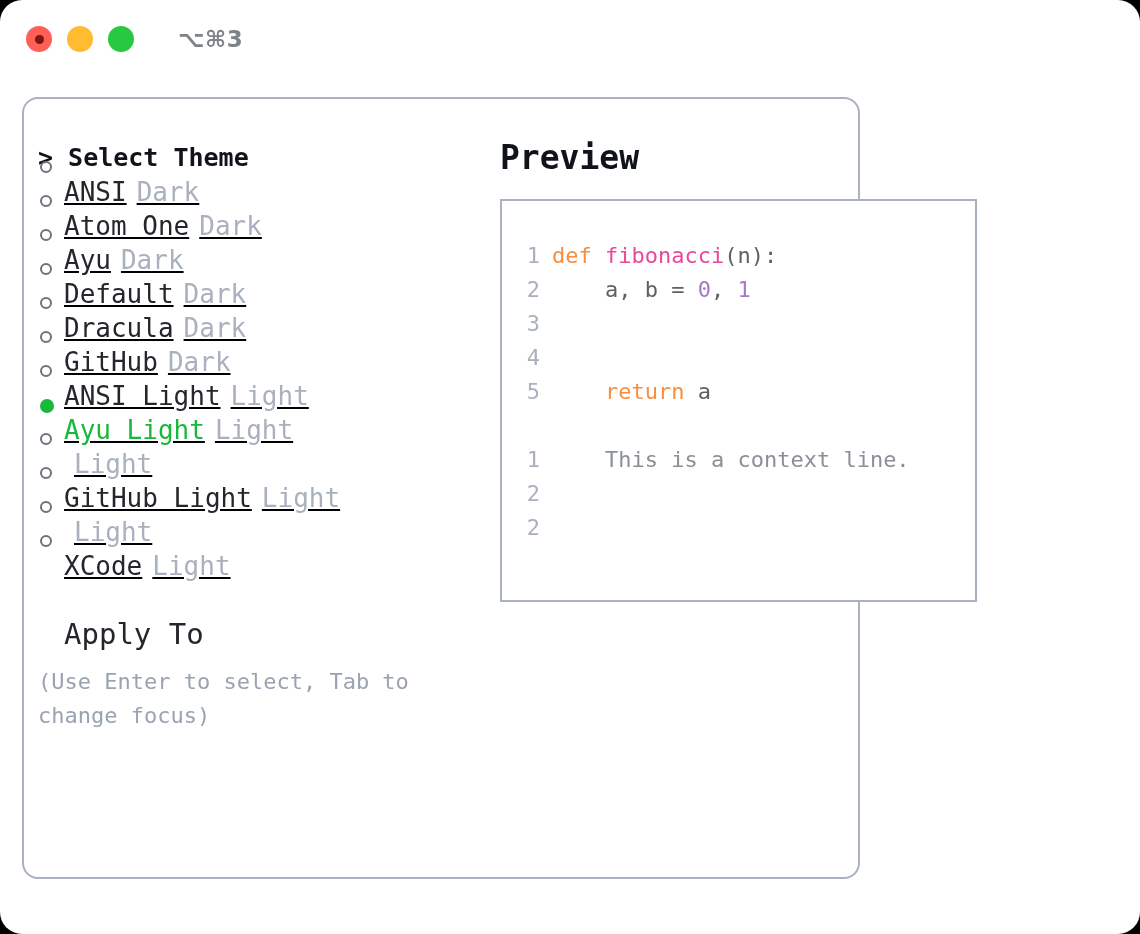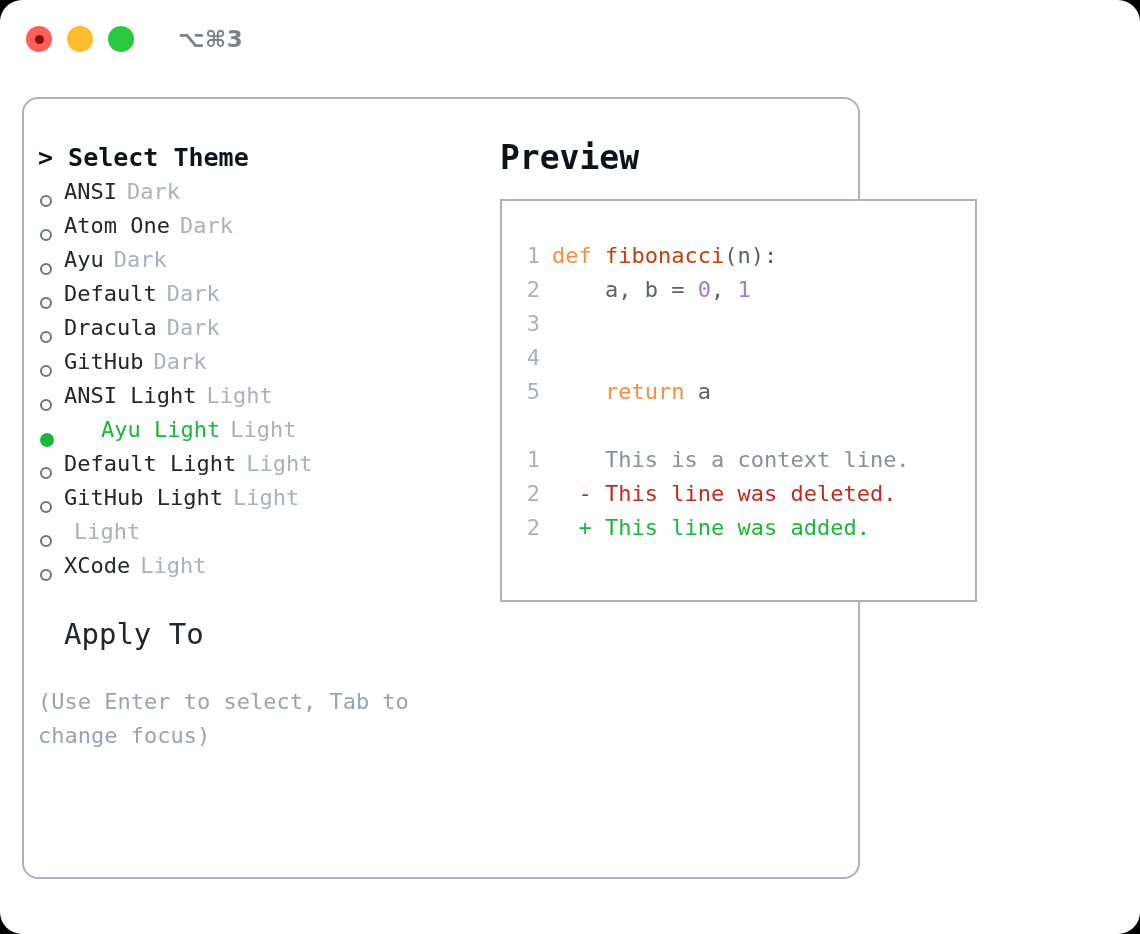--- a/index.html
+++ b/index.html
@@ -91,24 +91,25 @@
   }
   .heading {
     font-size: 25px;
     font-weight: 700;
     color: #10131a;
     line-height: 34px;
     white-space: pre;
   }
   .opt-row {
     display: flex;
-    align-items: flex-end;
-    line-height: 34px;
-    font-size: 22px;
-    white-space: pre;
+    align-items: flex-start;
+    line-height: 34px;
+    font-size: 26px;
+    white-space: pre;
+    text-decoration: underline;
   }
   .marker {
     display: inline-block;
     width: 26px;
     flex: 0 0 26px;
     font-size: 22px;
     color: #5b616b;
     position: relative;
   }
   .marker .bullet-open {
@@ -125,35 +126,35 @@
     position: absolute;
     left: 2px;
     top: -14px;
     width: 14px;
     height: 14px;
     border-radius: 50%;
     background: #18b83c;
     box-sizing: border-box;
   }
   .opt-name { color: #24262c; }
-  .opt-row.selected .opt-name { color: #18b83c; margin-left: 37px; }
+  .opt-row.selected .opt-name { color: #18b83c; }
   .opt-tag {
     color: #a9b1be;
     margin-left: 10px;
   }
   .section-label {
     font-size: 29px;
     color: #24262c;
     line-height: 34px;
     padding-left: 26px;
     white-space: pre;
   }
   .spacer { height: 34px; }
   .hint {
-    margin-top: 34px;
+    margin-top: 14px;
     font-size: 22px;
     line-height: 34px;
     color: #9aa3b2;
     width: 400px;
   }
 
   
   .right-col {
     position: absolute;
     left: 476px;
@@ -193,21 +194,21 @@
     flex: 0 0 26px;
     text-align: right;
     color: #a9b1be;
     margin-right: 12px;
   }
   .code-text { white-space: pre; }
   .blank-line { height: 34px; }
 
   
   .tok-kw   { color: #fa8d3e; }
-  .tok-fn   { color: #c2410c; }
+  .tok-fn   { color: #ec4899; }
   .tok-num  { color: #a37acc; }
   .tok-call { color: #f07171; }
   .tok-pln  { color: #5c6166; }
 
   
   .diff-ctx { color: #8a8f98; }
   .diff-del { color: #c22b20; }
   .diff-add { color: #18b83c; }
 </style>
 </head>
@@ -229,21 +230,21 @@
         <div class="heading">&gt; Select Theme</div>
         <div id="theme-list">
             <div class="opt-row"><span class="marker"><span class="bullet-open"></span></span><span class="opt-name">ANSI</span><span class="opt-tag">Dark</span></div>
             <div class="opt-row"><span class="marker"><span class="bullet-open"></span></span><span class="opt-name">Atom One</span><span class="opt-tag">Dark</span></div>
             <div class="opt-row"><span class="marker"><span class="bullet-open"></span></span><span class="opt-name">Ayu</span><span class="opt-tag">Dark</span></div>
             <div class="opt-row"><span class="marker"><span class="bullet-open"></span></span><span class="opt-name">Default</span><span class="opt-tag">Dark</span></div>
             <div class="opt-row"><span class="marker"><span class="bullet-open"></span></span><span class="opt-name">Dracula</span><span class="opt-tag">Dark</span></div>
             <div class="opt-row"><span class="marker"><span class="bullet-open"></span></span><span class="opt-name">GitHub</span><span class="opt-tag">Dark</span></div>
             <div class="opt-row"><span class="marker"><span class="bullet-open"></span></span><span class="opt-name">ANSI Light</span><span class="opt-tag">Light</span></div>
             <div class="opt-row selected"><span class="marker"><span class="bullet-fill"></span></span><span class="opt-name">Ayu Light</span><span class="opt-tag">Light</span></div>
-            <div class="opt-row"><span class="marker"><span class="bullet-open"></span></span><span class="opt-name">Default Light</span><span class="opt-tag">Light</span></div>
+            <div class="opt-row"><span class="marker"><span class="bullet-open"></span></span><span class="opt-tag">Light</span></div>
             <div class="opt-row"><span class="marker"><span class="bullet-open"></span></span><span class="opt-name">GitHub Light</span><span class="opt-tag">Light</span></div>
             <div class="opt-row"><span class="marker"><span class="bullet-open"></span></span><span class="opt-tag">Light</span></div>
             <div class="opt-row"><span class="marker"><span class="bullet-open"></span></span><span class="opt-name">XCode</span><span class="opt-tag">Light</span></div>
           </div>
         <div class="spacer"></div>
         <div class="section-label">Apply To</div>
         <div id="apply-list">
           </div>
         <div class="hint">(Use Enter to select, Tab to change focus)</div>
       </div>
@@ -255,22 +256,22 @@
             <div id="code-block">
                 <div class="code-line"><span class="lineno">1</span><span class="code-text"><span class="tok-kw">def </span><span class="tok-fn">fibonacci</span><span class="tok-pln">(n):</span></span></div>
                 <div class="code-line"><span class="lineno">2</span><span class="code-text"><span class="tok-pln">    a, b = </span><span class="tok-num">0</span><span class="tok-pln">, </span><span class="tok-num">1</span></span></div>
                 <div class="code-line"><span class="lineno">3</span></div>
                 <div class="code-line"><span class="lineno">4</span></div>
                 <div class="code-line"><span class="lineno">5</span><span class="code-text"><span class="tok-pln">    </span><span class="tok-kw">return</span><span class="tok-pln"> a</span></span></div>
               </div>
             <div class="blank-line"></div>
             <div id="diff-block">
                 <div class="code-line"><span class="lineno">1</span><span class="code-text diff-ctx">    This is a context line.</span></div>
-                <div class="code-line"><span class="lineno">2</span><span class="code-text diff-del">  - This line was deleted.</span></div>
-                <div class="code-line"><span class="lineno">2</span><span class="code-text diff-add">  + This line was added.</span></div>
+                <div class="code-line"><span class="lineno">2</span></div>
+                <div class="code-line"><span class="lineno">2</span></div>
               </div>
           </div>
         </div>
       </div>
 
     </div>
   </div>
 </div>
 
 </body></html>

